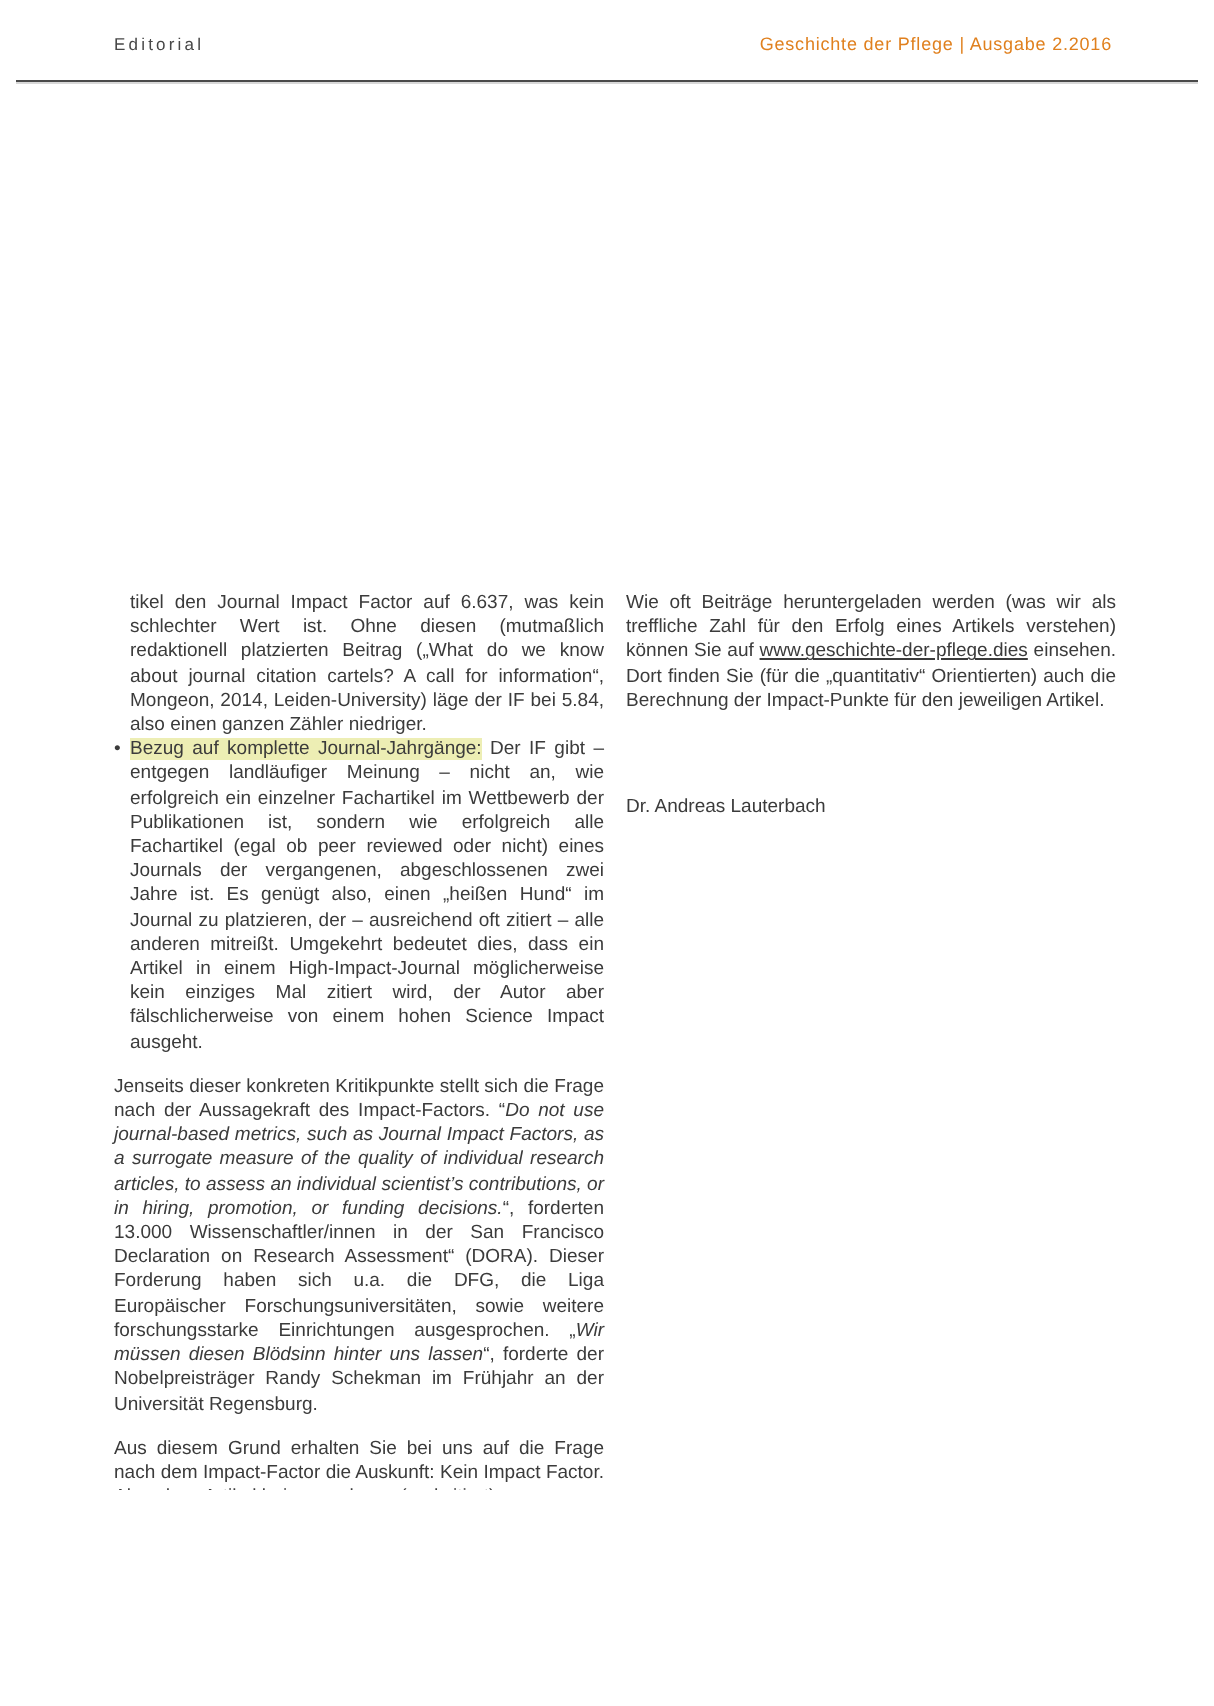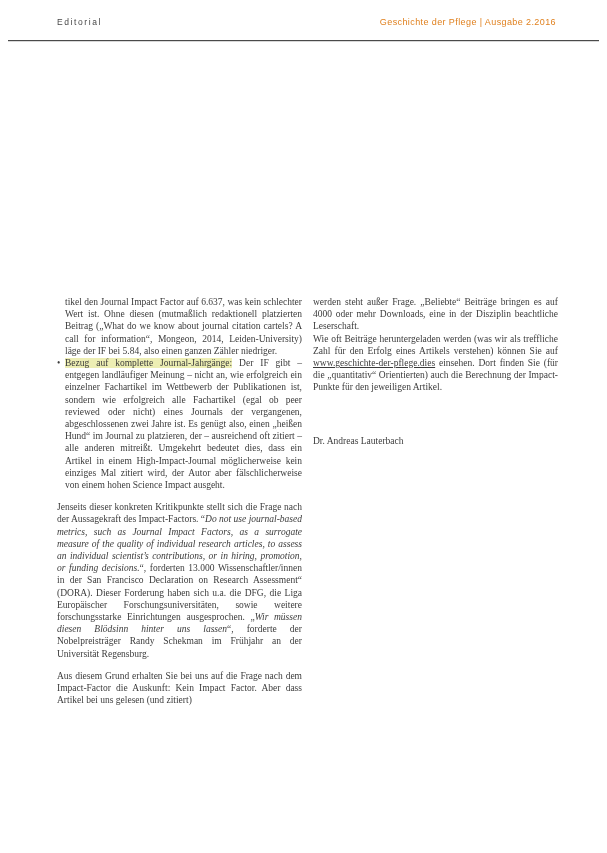--- a/index.html
+++ b/index.html
@@ -14,21 +14,21 @@
   .page{position:relative;width:607px;height:745px;background:#fff;overflow:hidden;}
 
   
   .hdr-left{position:absolute;left:57px;top:17px;font-size:8.5px;letter-spacing:1.6px;color:#474747;}
   .hdr-right{position:absolute;right:51px;top:17px;font-size:9px;letter-spacing:.4px;color:var(--accent);}
   .hdr-rule{position:absolute;left:8px;right:8px;top:40px;height:2px;
             border-top:1.5px solid var(--rule);border-bottom:1px solid #d8d8d8;}
 
   
   .col{position:absolute;top:296px;width:245px;font-size:9.5px;line-height:12.2px;
-       text-align:justify;hyphens:auto;font-family:Liberation Serif, serif;-webkit-hyphens:auto;}
+       text-align:justify;hyphens:auto;-webkit-hyphens:auto;}
   .col-left{left:57px;}
   .col-right{left:313px;}
   .para{margin:0;}
   .list-block{padding-left:8px;}
   .bullet-item{position:relative;}
   .bullet-marker{position:absolute;left:-8px;top:0;}
   .hl{background:var(--highlight);}
   .gap-s{margin-top:10px;}
   .gap-m{margin-top:27px;}
   .gap-l{margin-top:41px;}
@@ -56,21 +56,20 @@
       <div class="para bullet-item">
         <span class="bullet-marker">•</span>
         <span class="hl">Bezug auf komplette Journal-Jahrgänge:</span><span> Der IF gibt – entgegen landläufiger Meinung – nicht an, wie erfolgreich ein einzelner Fachartikel im Wettbewerb der Publikationen ist, sondern wie erfolgreich alle Fachartikel (egal ob peer reviewed oder nicht) eines Journals der vergangenen, abgeschlossenen zwei Jahre ist. Es genügt also, einen „heißen Hund“ im Journal zu platzieren, der – ausreichend oft zitiert – alle anderen mitreißt. Umgekehrt bedeutet dies, dass ein Artikel in einem High-Impact-Journal möglicherweise kein einziges Mal zitiert wird, der Autor aber fälschlicherweise von einem hohen Science Impact ausgeht.</span>
       </div>
     </div>
     <p class="para gap-s"><span>Jenseits dieser konkreten Kritikpunkte stellt sich die Frage nach der Aussagekraft des Impact-Factors. “</span><i>Do not use journal-based metrics, such as Journal Impact Factors, as a surrogate measure of the quality of individual research articles, to assess an individual scientist’s contributions, or in hiring, promotion, or funding decisions.</i><span>“, forderten 13.000 Wissenschaftler/innen in der San Francisco Declaration on Research Assessment“ (DORA). Dieser Forderung haben sich u.a. die DFG, die Liga Europäischer Forschungsuniversitäten, sowie weitere forschungsstarke Einrichtungen ausgesprochen. „</span><i>Wir müssen diesen Blödsinn hinter uns lassen</i><span>“, forderte der Nobelpreisträger Randy Schekman im Frühjahr an der Universität Regensburg.</span></p>
     <p class="para gap-s">Aus diesem Grund erhalten Sie bei uns auf die Frage nach dem Impact-Factor die Auskunft: Kein Impact Factor. Aber dass Artikel bei uns gelesen (und zitiert)</p>
   </div>
 
   <div class="col col-right">
-    <p class="para">werden steht außer Frage. „Beliebte“ Beiträge bringen es auf 4000 oder mehr Downloads, eine in der Disziplin beachtliche Leserschaft.</p>
     <p class="para"><span>Wie oft Beiträge heruntergeladen werden (was wir als treffliche Zahl für den Erfolg eines Artikels verstehen) können Sie auf </span><span class="link">www.geschichte-der-pflege.dies</span><span> einsehen. Dort finden Sie (für die „quantitativ“ Orientierten) auch die Berechnung der Impact-Punkte für den jeweiligen Artikel.</span></p>
     <p class="para gap-l">Dr. Andreas Lauterbach</p>
   </div>
 
   <div class="ftr-vline"></div>
   <div class="ftr-page">05</div>
 
 </div>
 
 </body></html>

